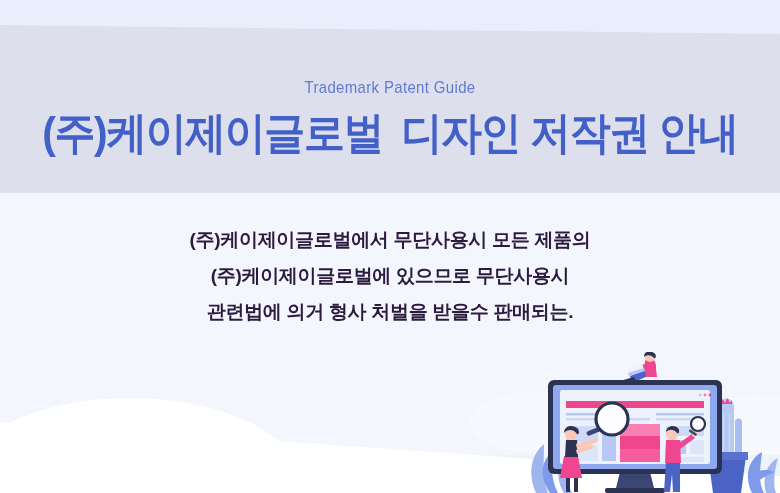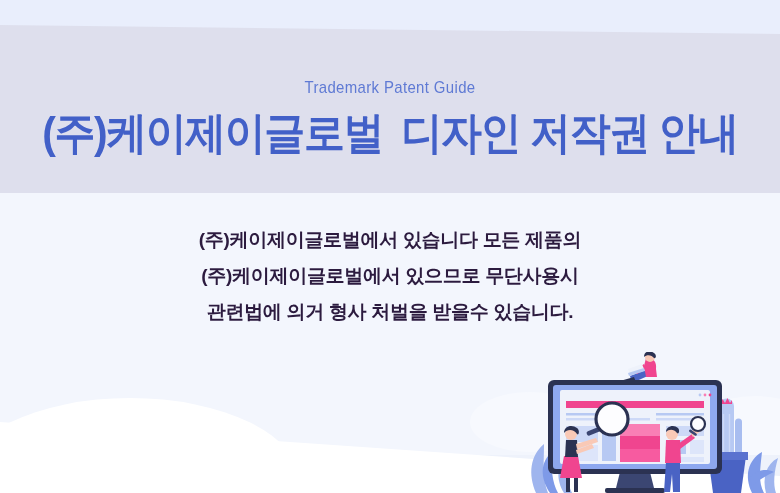--- a/index.html
+++ b/index.html
@@ -148,23 +148,23 @@
   <div class="bg-cloud-left"></div>
 
   <div class="header-text">
     <div class="subtitle">Trademark Patent Guide</div>
     <div class="main-title">
       <span class="title-part-1">(주)케이제이글로벌</span><span class="title-part-2">디자인 저작권 안내</span>
     </div>
   </div>
 
   <div class="body-copy">
-    <span class="line">(주)케이제이글로벌에서  있습니다 모든 제품의</span>
-    <span class="line">(주)케이제이글로벌에서 있으므로 무단사용시</span>
-    <span class="line">관련법에 의거 형사 처벌을 받을수 있습니다.</span>
+    <span class="line">(주)케이제이글로벌에서  무단사용시 모든 제품의</span>
+    <span class="line">(주)케이제이글로벌에 있으므로 무단사용시</span>
+    <span class="line">관련법에 의거 형사 처벌을 받을수 판매되는.</span>
   </div>
 
   <div class="illustration">
     <svg width="260" height="141" viewBox="0 0 260 141" xmlns="http://www.w3.org/2000/svg">
 
       <g>
         <path d="M16 141 C8 122 10 104 24 92 C24 110 22 126 28 141 Z" fill="#9fb5ee"></path>
         <path d="M30 141 C20 126 20 110 32 100 C31 116 32 130 38 141 Z" fill="#7e9ae8"></path>
         <path d="M44 141 C36 128 36 112 48 104 C46 118 47 131 52 141 Z" fill="#9fb5ee"></path>
       </g>

